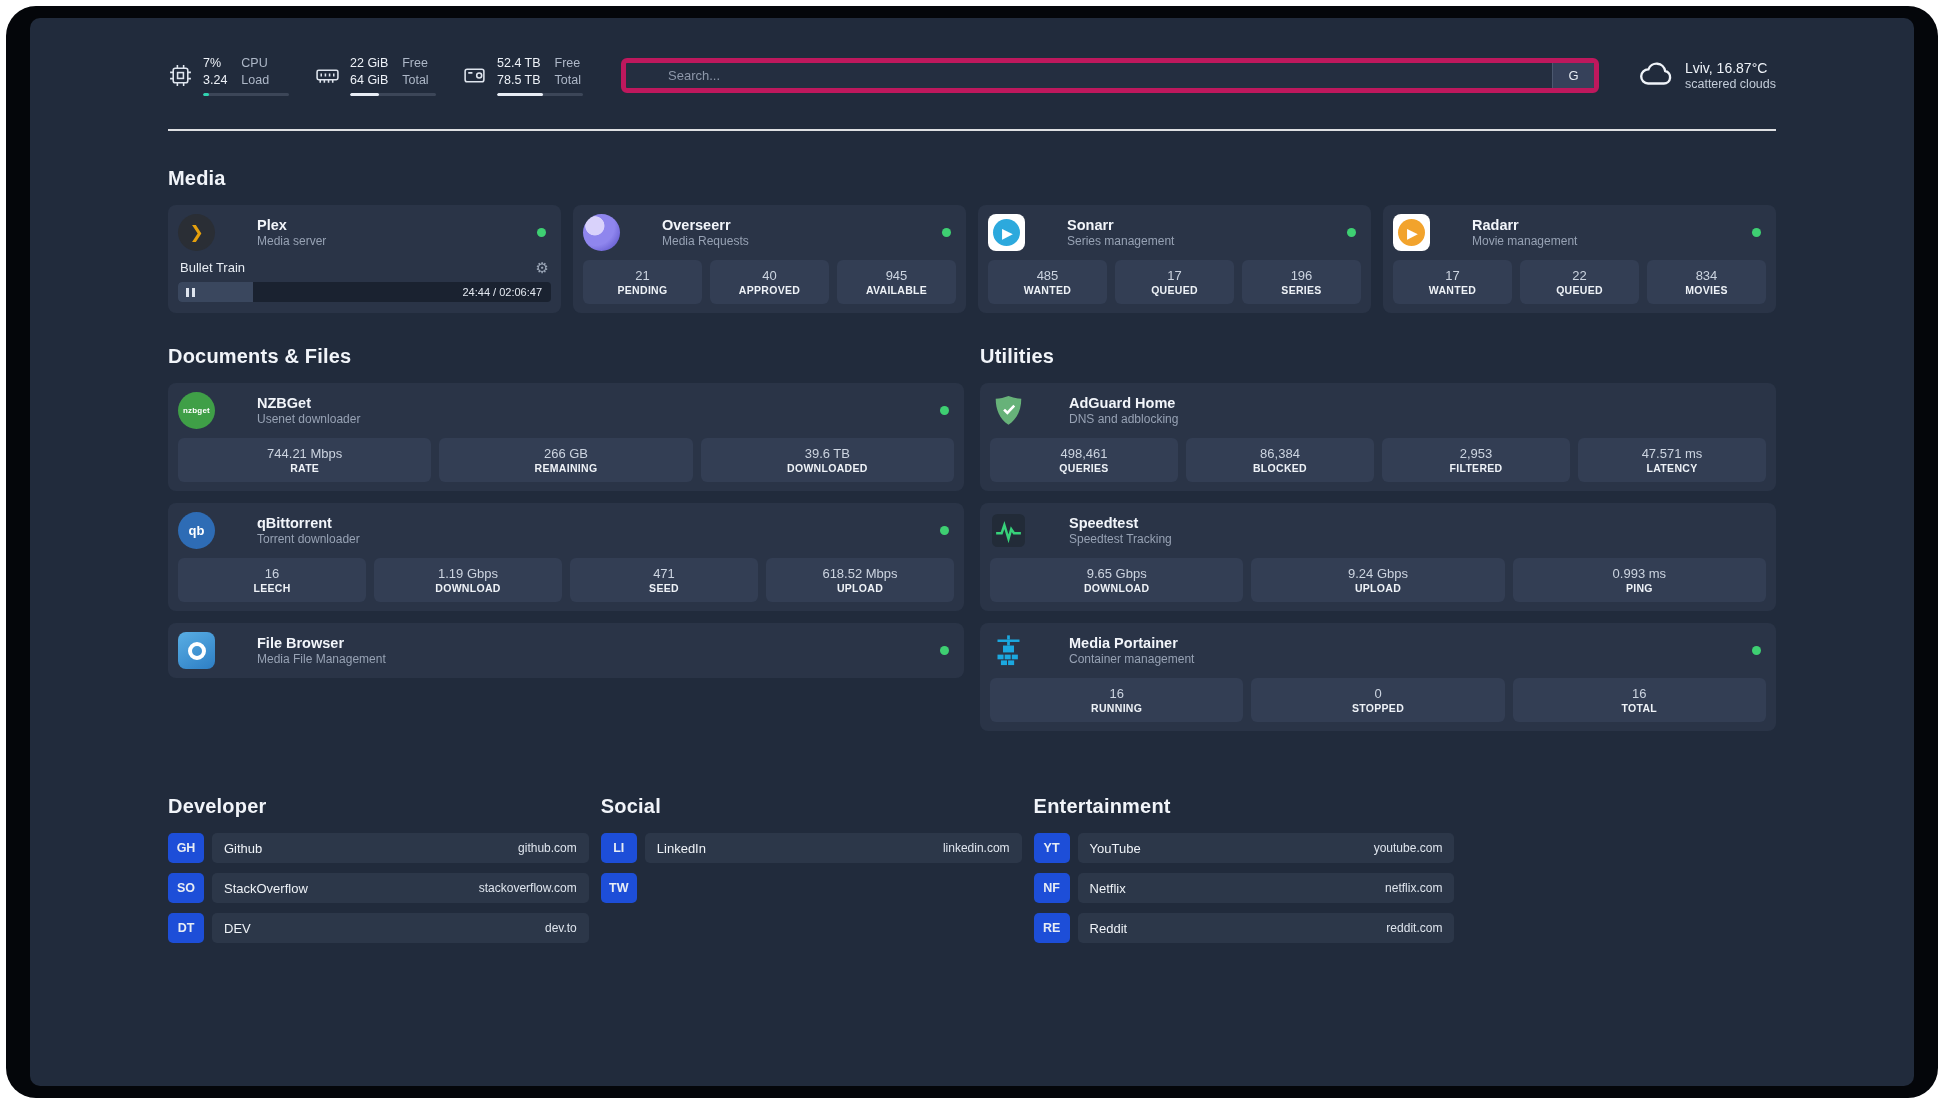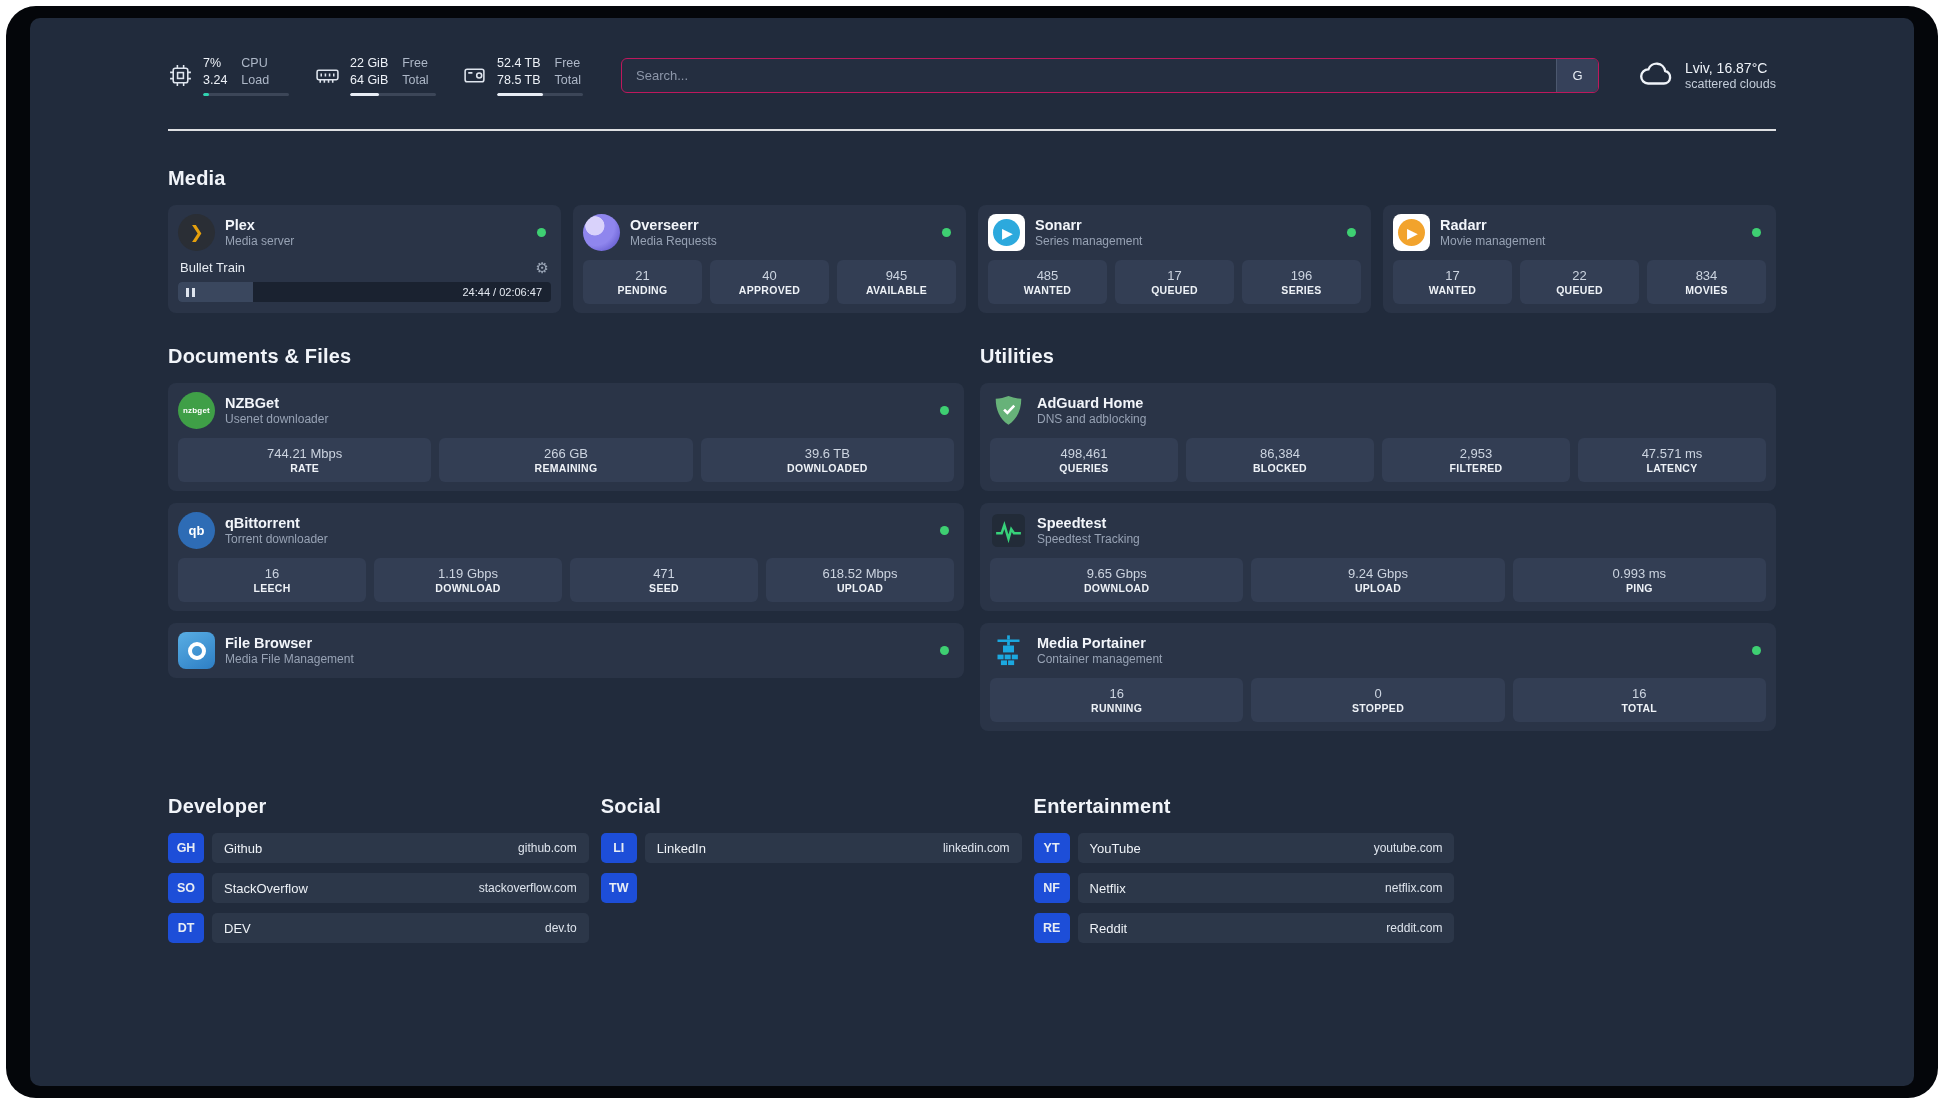--- a/index.html
+++ b/index.html
@@ -13,37 +13,37 @@
   
   .topbar{display:flex;align-items:center;gap:26px;padding-top:24px;}
   .metric{display:flex;align-items:center;gap:10px;}
   .m-icon svg{width:25px;height:25px;display:block;stroke:#dfe5ee;fill:none;stroke-width:1.5;}
   .m-body{display:flex;flex-direction:column;gap:5px;min-width:86px;}
   .m-cols{display:flex;gap:14px;font-size:12.5px;line-height:1.3;}
   .m-vals{display:flex;flex-direction:column;color:#eef2f8;}
   .m-labs{display:flex;flex-direction:column;color:#aeb8c8;}
   .m-bar{height:3px;background:#3c4658;border-radius:2px;overflow:hidden;width:100%;}
   .m-bar i{display:block;height:100%;border-radius:2px;}
-  .search{flex:1;display:flex;height:35px;border:1px solid #be185d;background:#242e40;border-radius:6px;overflow:hidden;margin:16px 12px;}
+  .search{flex:1;display:flex;height:35px;border:5px solid #be185d;background:#242e40;border-radius:6px;overflow:hidden;margin:16px 12px;padding-left:28px;}
   .search input{flex:1;background:transparent;border:0;outline:0;color:#dfe5ee;padding:0 14px;font-size:13px;font-family:inherit;}
   .search input::placeholder{color:#8d97a9;}
   .search .engine{width:42px;border:0;border-left:1px solid #4c586f;background:#36415a;color:#e7ecf3;font-size:13px;cursor:pointer;font-family:inherit;}
   .weather{display:flex;align-items:center;gap:10px;}
   .weather .w-icon svg{width:38px;height:38px;stroke:#f0f4f9;fill:none;stroke-width:1.5;}
   .weather .loc{font-size:14px;color:#f0f4f9;}
   .weather .cond{font-size:12.5px;color:#c3ccd9;margin-top:1px;}
   .divider{margin-top:20px;border-bottom:2px solid rgba(255,255,255,.85);}
 
   
   main{padding-top:36px;}
   h2.sec{font-size:20px;font-weight:700;color:#f1f4f9;letter-spacing:.2px;}
   .grid4{display:grid;grid-template-columns:repeat(4,1fr);gap:12px;margin-top:15px;}
   .card{background:#2a3447;border-radius:8px;padding:9px 10px;}
   .card-head{display:flex;align-items:center;gap:10px;}
-  .titles{flex:1;min-width:0;}
+  .titles{flex:1;min-width:0;margin-left:32px;}
   .titles .t{font-size:14.5px;font-weight:700;color:#f2f5fa;}
   .titles .s{font-size:12px;color:#97a2b4;margin-top:1px;}
   .dot{width:9px;height:9px;border-radius:50%;margin-right:5px;flex:0 0 auto;}
   .stats{display:flex;gap:8px;margin-top:9px;}
   .stat{flex:1;background:#333e54;border-radius:6px;min-height:44px;display:flex;flex-direction:column;align-items:center;justify-content:center;gap:1px;padding:5px 4px;}
   .stat .v{font-size:13px;color:#ccd4e0;}
   .stat .l{font-size:10.5px;font-weight:700;color:#eef2f7;letter-spacing:.3px;}
   .cols{display:grid;grid-template-columns:1fr 1fr;gap:16px;margin-top:32px;align-items:start;}
   .colstack{display:flex;flex-direction:column;gap:12px;margin-top:15px;}
 

